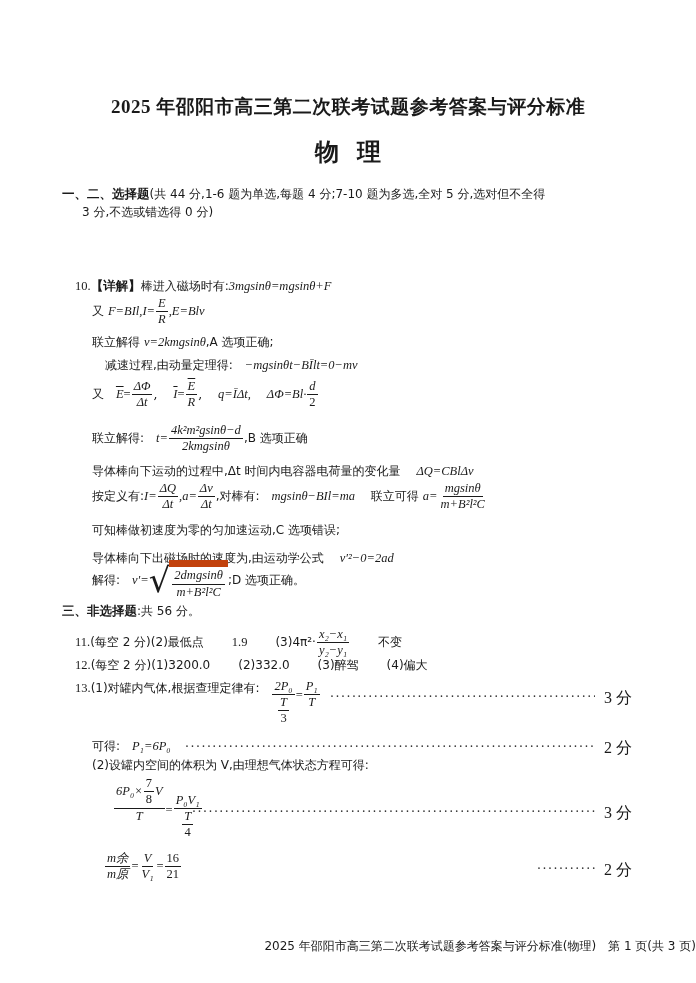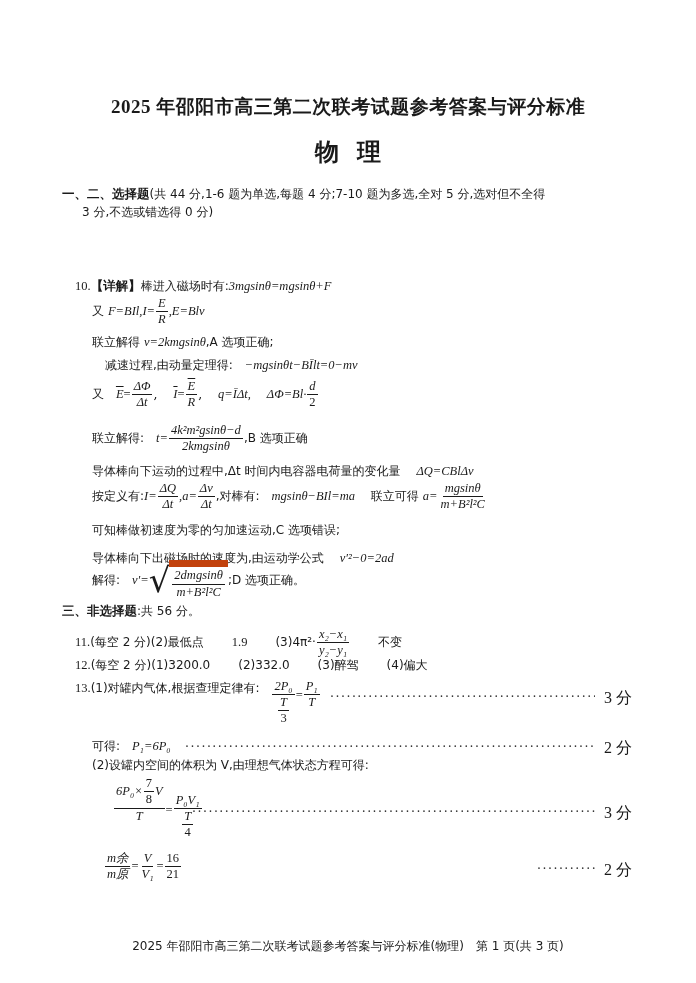--- a/index.html
+++ b/index.html
@@ -37,21 +37,21 @@
   table.ans {
     position: absolute; left: 81px; top: 222px; width: 533px;
     border-collapse: collapse; font-family: "Liberation Serif", "DejaVu Serif", serif; font-size: 13px;
   }
   table.ans td {
     border: 1.4px solid #1a1a1a; height: 21px; text-align: center; padding: 0;
   }
   table.ans td.hdr { width: 62px; letter-spacing: 10px; padding-left: 10px; font-family: "DejaVu Sans", sans-serif; font-size: 12px; }
   .dots { display: inline-block; overflow: hidden; letter-spacing: 1.5px; vertical-align: middle; }
   .score { font-family: Liberation Serif, serif; font-size: 16px; }
-  .footer { left: 0; width: 696px; text-align: center; top: 938px; font-size: 12px; font-family: "DejaVu Sans", sans-serif; }
+  .footer { left: 0; width: 696px; text-align: right; top: 938px; font-size: 12px; font-family: "DejaVu Sans", sans-serif; }
 </style>
 </head>
 <body>
 
 <div class="abs title">2025 年邵阳市高三第二次联考试题参考答案与评分标准</div>
 <div class="abs subject">物理</div>
 
 <div class="abs" style="left:62px; top:186px;">
   <span class="sec-head">一、二、选择题</span><span class="cjk">(共 44 分,1-6 题为单选,每题 4 分;7-10 题为多选,全对 5 分,选对但不全得</span>
 </div>

